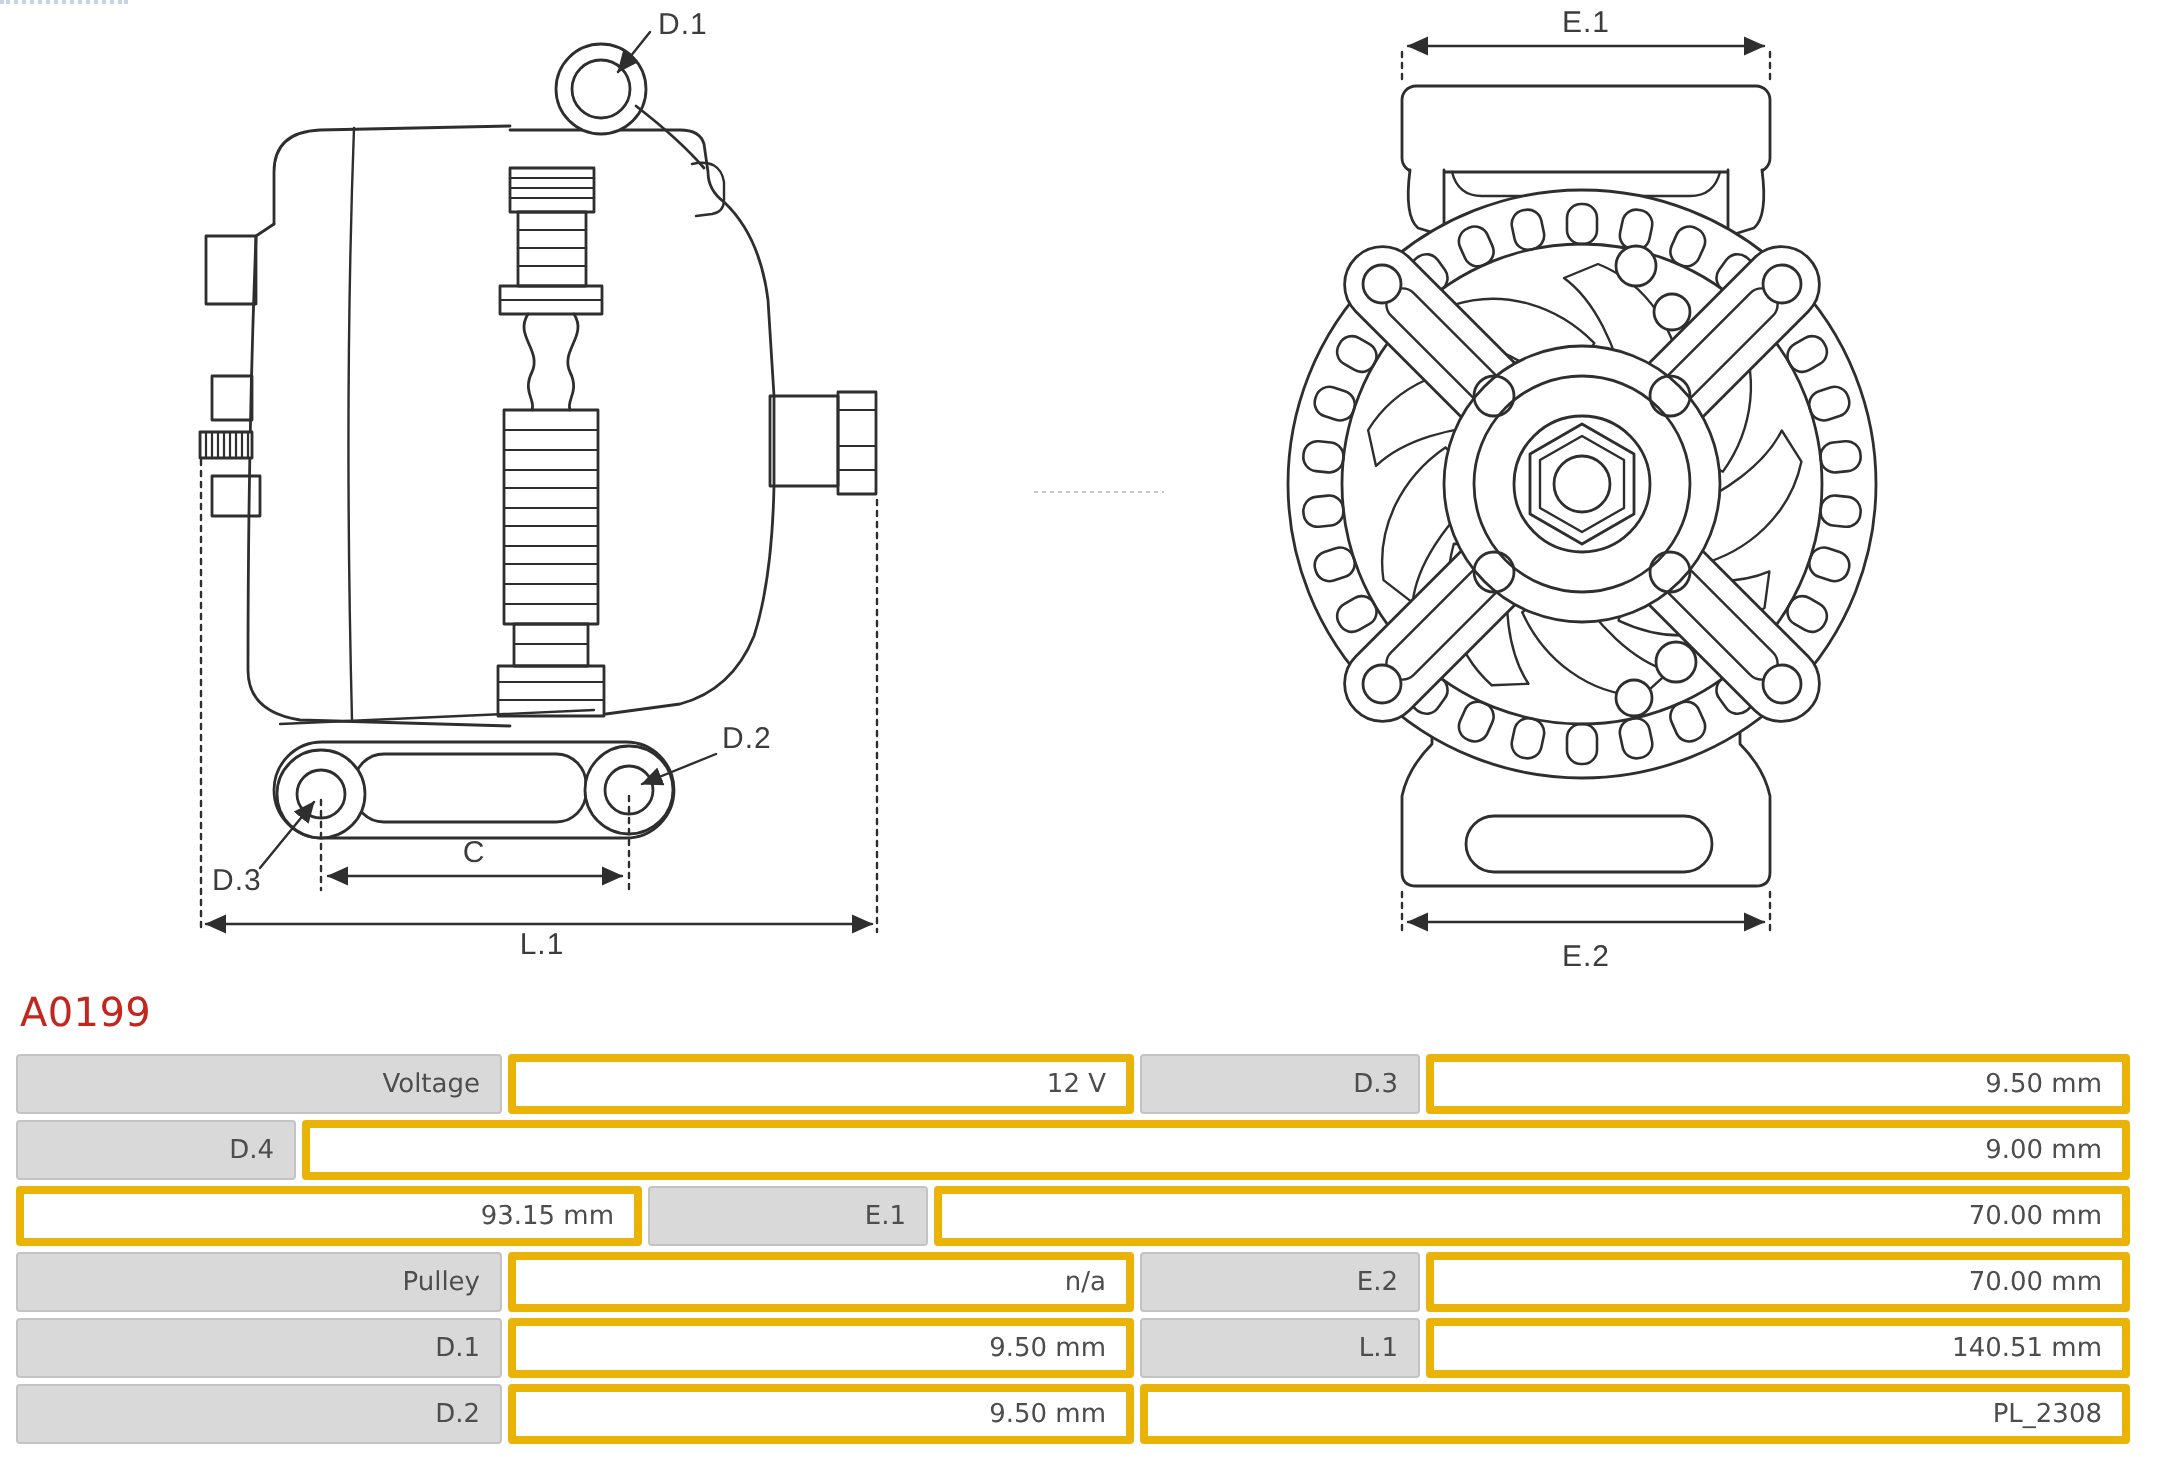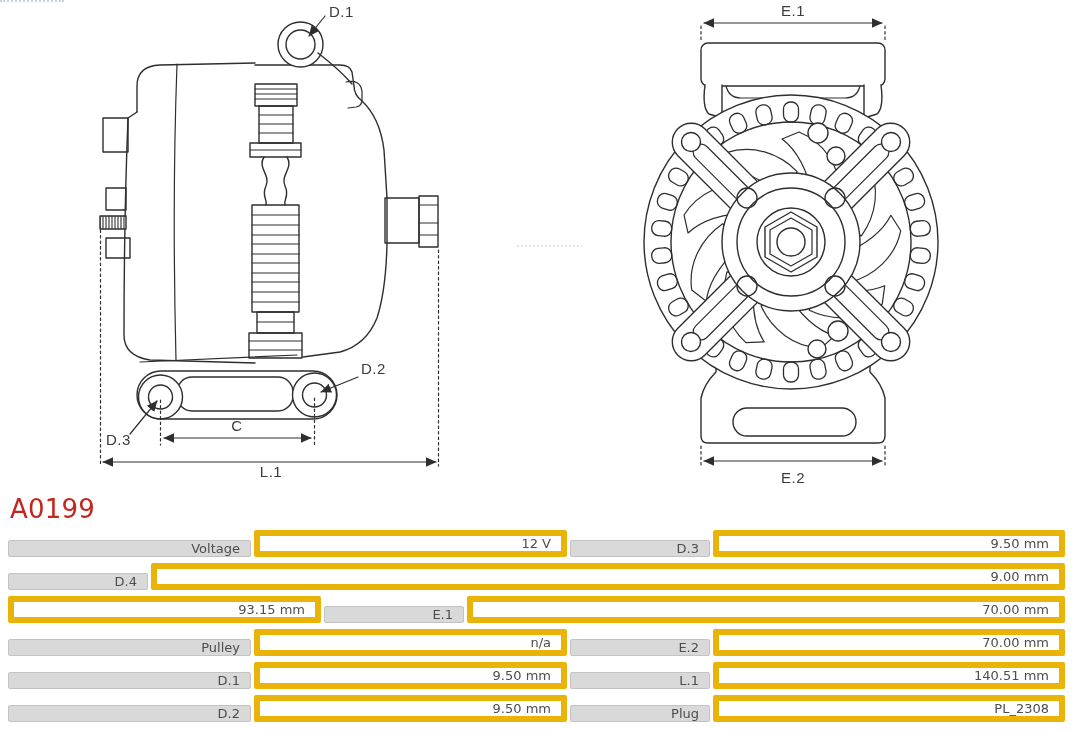--- a/index.html
+++ b/index.html
@@ -11,30 +11,30 @@
     position:absolute;top:0;left:0;width:64px;height:0;
     border-top:2px dotted #9db8d6;opacity:.6;
   }
   .drawing-wrap{position:absolute;top:0;left:0;width:1080px;height:500px;}
   svg text{
     font-family:"Liberation Sans","DejaVu Sans",sans-serif;
     font-size:15px;fill:#3c3c3c;letter-spacing:.5px;
   }
   .part-number{
     position:absolute;left:10px;top:494px;
-    font-size:26px;color:#c3261e;letter-spacing:.2px;
+    font-size:20px;color:#c3261e;letter-spacing:.2px;
   }
   .spec-table{position:absolute;left:8px;top:527px;width:1057px;}
-  .spec-row{display:flex;gap:3px;margin-bottom:3px;height:30px;align-items:flex-end;}
+  .spec-row{display:flex;gap:3px;margin-bottom:3px;height:30px;}
   .cell{
     box-sizing:border-box;display:flex;align-items:center;justify-content:flex-end;
     padding-right:10px;font-size:13px;color:#4d4d4d;border-radius:2px;white-space:nowrap;
   }
   .cell.label{background:#d9d9d9;border:1px solid #c3c3c3;}
-  .cell.value{background:#ffffff;border:6px solid #eab308;}
+  .cell.value{background:#ffffff;border:4px solid #eab308;}
   .w1{width:243px}.w2{width:313px}.w3{width:140px}.w4{flex:1}
 </style>
 </head>
 <body>
 
 <div class="screen">
 
   <div class="artifact-dotted"></div>
 
   <div class="drawing-wrap">
@@ -293,18 +293,17 @@
     </div>
     <div class="spec-row">
       <div class="cell label w1">D.1</div>
       <div class="cell value w2">9.50 mm</div>
       <div class="cell label w3">L.1</div>
       <div class="cell value w4">140.51 mm</div>
     </div>
     <div class="spec-row">
       <div class="cell label w1">D.2</div>
       <div class="cell value w2">9.50 mm</div>
-      <div class="cell label w3">Plug</div>
       <div class="cell value w4">PL_2308</div>
     </div>
   </div>
 
 </div>
 
 </body></html>

